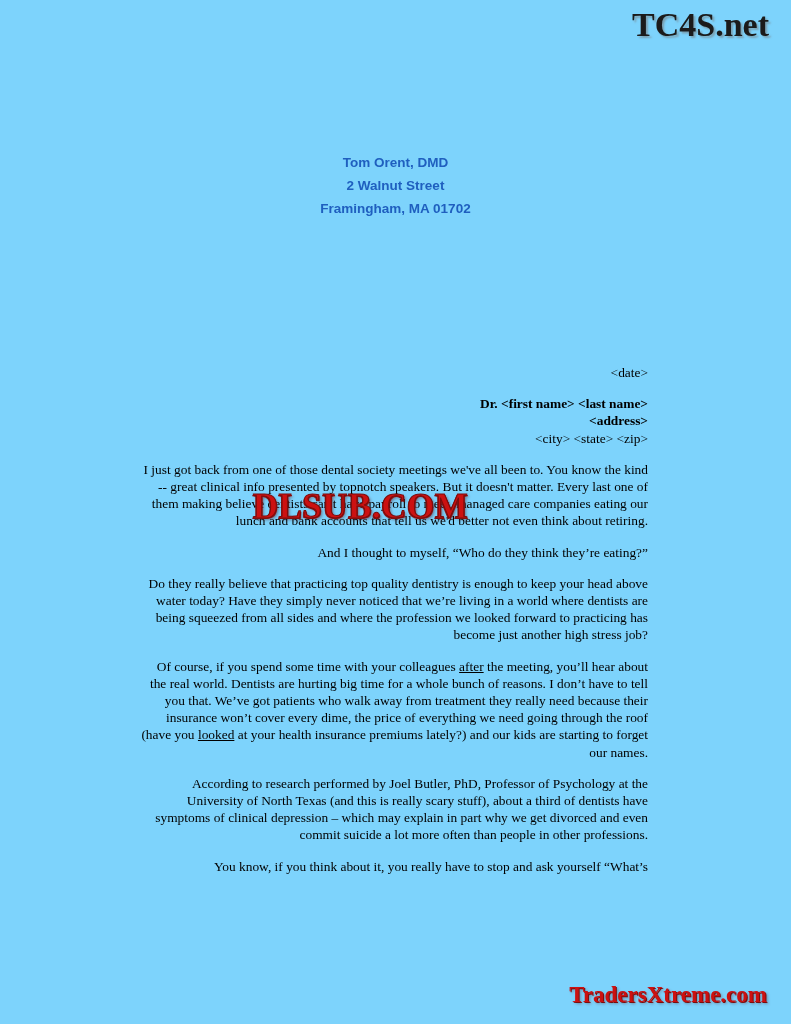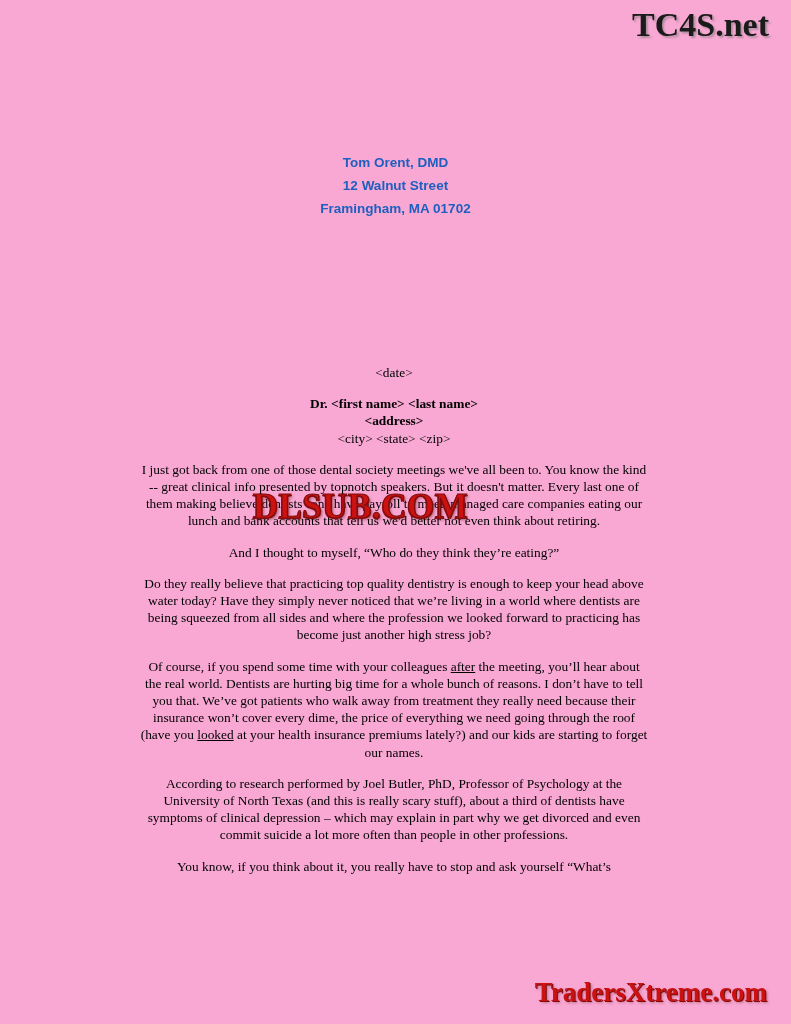--- a/index.html
+++ b/index.html
@@ -11,21 +11,21 @@
     width: 791px;
     height: 1024px;
     position: relative;
     overflow: hidden;
     font-family: "Liberation Serif", serif;
   }
 
   .page {
     position: absolute;
     inset: 0;
-    background: #f9a8d4;
+    background: #7dd3fc;
   }
 
   
   .brand-top {
     position: absolute;
     top: 6px;
     right: 22px;
     font-family: "Liberation Serif", serif;
     font-weight: bold;
     font-size: 34px;
@@ -55,21 +55,21 @@
   
   .letter-body {
     position: absolute;
     left: 140px;
     top: 364px;
     width: 508px;
     font-family: "Liberation Serif", serif;
     font-size: 13.4px;
     line-height: 17.2px;
     color: #000000;
-    text-align: center;
+    text-align: right;
   }
   .letter-body p {
     margin: 0 0 14px 0;
   }
   .letter-body p.tight {
     margin: 0;
     font-weight: bold;
   }
   .u { text-decoration: underline; }
 
@@ -96,35 +96,35 @@
        2px 2px 3px rgba(80,0,0,0.45);
   }
 
   
   .wm-bottom {
     position: absolute;
     right: 24px;
     bottom: 16px;
     font-family: "Liberation Serif", serif;
     font-weight: bold;
-    font-size: 27px;
+    font-size: 23px;
     color: #cc1111;
     text-shadow: 1px 1px 0 #7a0d0d, 2px 2px 3px rgba(90,0,0,0.35);
   }
 </style>
 </head>
 <body>
 
 <div class="page">
 
   <div class="brand-top">TC4S.net</div>
 
   <div class="letterhead">
     <div>Tom Orent, DMD</div>
-    <div>12 Walnut Street</div>
+    <div>2 Walnut Street</div>
     <div>Framingham, MA 01702</div>
   </div>
 
   <div class="letter-body">
 
     <p>&lt;date&gt;</p>
 
     <p class="tight">Dr. &lt;first name&gt;  &lt;last name&gt;</p>
     <p class="tight">&lt;address&gt;</p>
     <p>&lt;city&gt; &lt;state&gt; &lt;zip&gt;</p>

